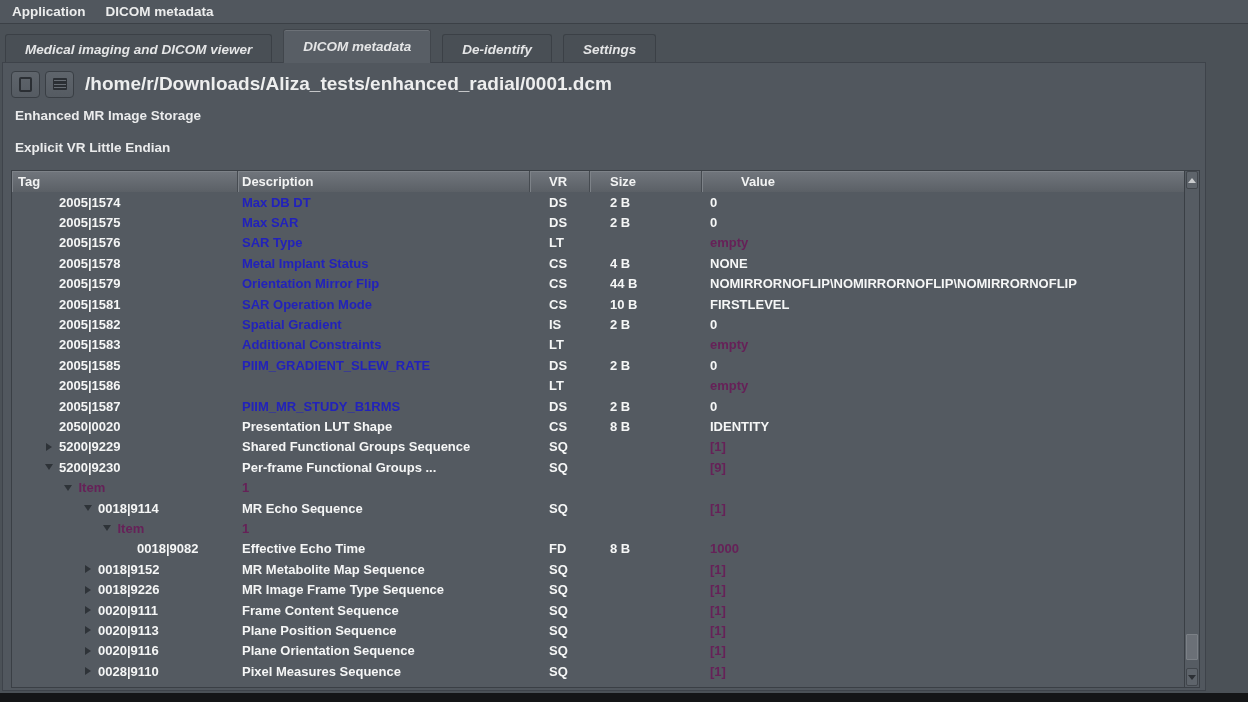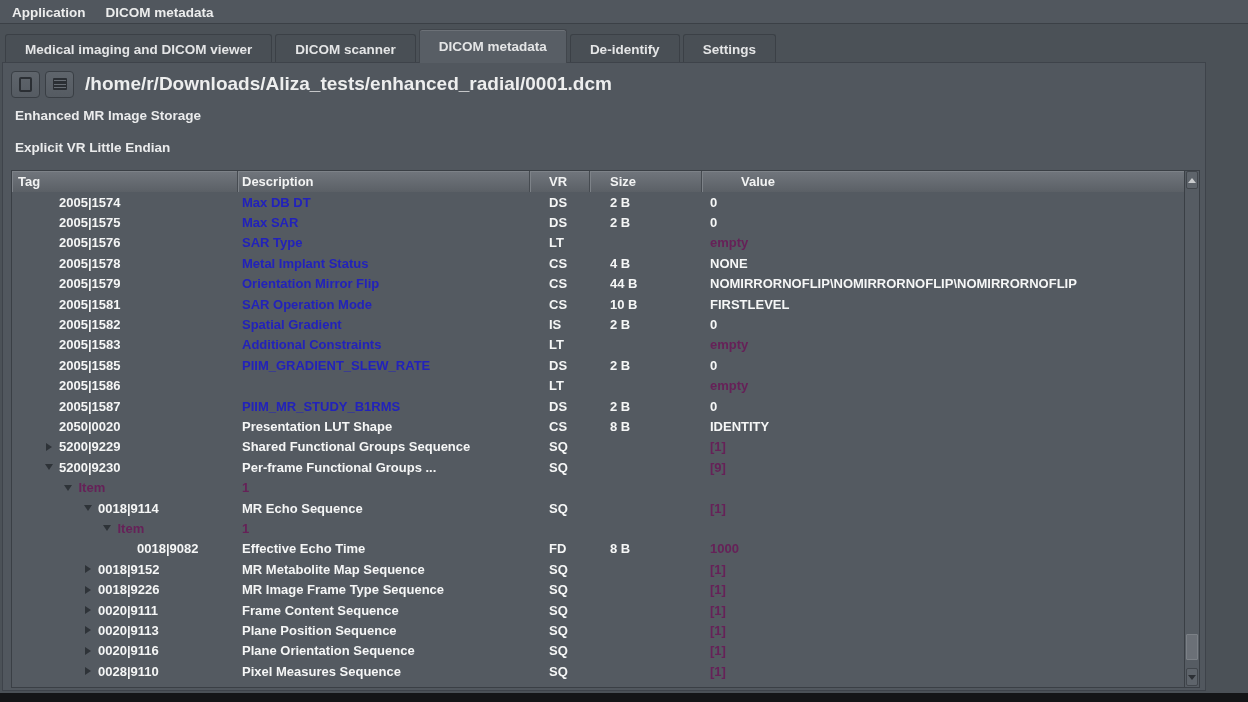--- a/index.html
+++ b/index.html
@@ -1,32 +1,32 @@
 <!DOCTYPE html>
 <html><head>
 <meta charset="utf-8">
 <style>
   * { margin:0; padding:0; box-sizing:border-box; }
   html,body { width:1248px; height:702px; overflow:hidden; }
   body { background:#4b5157; font-family:"Liberation Sans", sans-serif; position:relative; }
 
   
   .menubar { position:absolute; left:0; top:0; width:1248px; height:24px;
-    background:#51575e; border-bottom:1px solid #3b4046; display:flex; }
+    background:#51575e; border-bottom:1px solid #3b4046; display:flex; align-items:center; }
   .menu-item { color:#eceded; font-size:13.5px; font-weight:600; padding:0 10px; height:24px;
     display:flex; align-items:center; cursor:default; }
   .menu-item:first-child { margin-left:2px; }
 
   
   .tabbar { position:absolute; left:0; top:25px; width:1248px; height:38px;
     display:flex; align-items:flex-end; padding-left:5px; }
   .tab { height:29px; display:flex; align-items:center; padding:0 19px;
     background:#494f55; border:1px solid #3b4046; border-bottom:none;
     border-radius:3px 3px 0 0; color:#e4e5e6; font-size:13.5px; font-weight:600;
-    margin-right:3px; white-space:nowrap; }
+    margin-right:11px; white-space:nowrap;font-style:italic; }
   .tab.active { height:34px; background:#585e65; border-color:#41464c;
     box-shadow:inset 0 1px 0 #6c7177; position:relative; z-index:3; }
 
   
   .panel { position:absolute; left:2px; top:62px; width:1204px; height:629px;
     background:#51575e; border:1px solid #3e434a; }
 
   .toolbar { position:absolute; left:8px; top:7px; height:28px; display:flex; align-items:center; }
   .tool-btn { width:29px; height:27px; margin-right:5px; border-radius:4px;
     background:linear-gradient(#5f656c,#555b62); border:1px solid #393e44;
@@ -82,21 +82,20 @@
 </head>
 <body>
 
 <div class="menubar">
   <span class="menu-item">Application</span>
   <span class="menu-item">DICOM metadata</span>
 </div>
 
 <div class="tabbar">
   <div class="tab">Medical imaging and DICOM viewer</div>
-  <div class="tab">DICOM scanner</div>
   <div class="tab active">DICOM metadata</div>
   <div class="tab">De-identify</div>
   <div class="tab">Settings</div>
 </div>
 
 <div class="panel">
 
   <div class="toolbar">
     <div class="tool-btn">
       <span class="icon-square-outline"></span>

